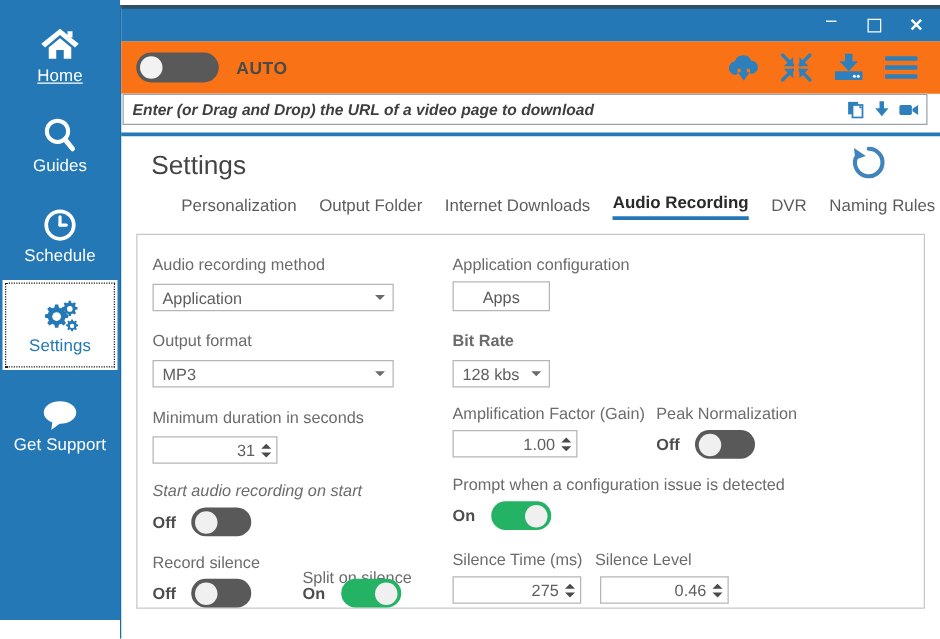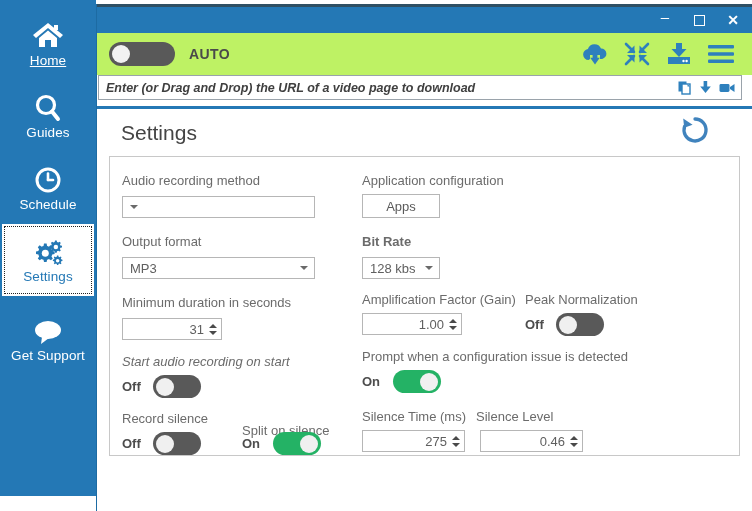--- a/index.html
+++ b/index.html
@@ -91,21 +91,21 @@
     width: 11px; height: 11px;
     border: 1.6px solid #ffffff;
   }
 
   
   .toolbar {
     height: 42px;
     display: flex;
     align-items: center;
     padding: 0 10px 0 12px;
-    background: #bef264;
+    background: #f97316;
   }
   .auto-toggle {
     width: 66px; height: 24px;
     border-radius: 12px;
     background: #595959;
     position: relative;
     cursor: pointer;
     flex: 0 0 auto;
   }
   .auto-toggle .knob {
@@ -473,30 +473,39 @@
 
       <div class="settings-title">Settings</div>
 
       <div class="reset-icon">
         <svg width="30" height="30" viewBox="0 0 30 30">
           <path d="M15 4 a11 11 0 1 1 -10.4 7.4" fill="none" stroke="#4083bd" stroke-width="3.3" stroke-linecap="round"></path>
           <path d="M3.2 3.4 L4.2 12.8 L12.6 9.8 Z" fill="#4083bd"></path>
         </svg>
       </div>
 
+      <div class="tabs">
+        <div class="tab">Personalization</div>
+        <div class="tab">Output Folder</div>
+        <div class="tab">Internet Downloads</div>
+        <div class="tab active">Audio Recording</div>
+        <div class="tab">DVR</div>
+        <div class="tab">Naming Rules</div>
+      </div>
 
       <div class="panel">
 
         <div class="col-left">
 
           <div class="row" style="top:16px;left:0;">
             <div class="fld-label">Audio recording method</div>
           </div>
           <div class="row" style="top:39px;left:0;width:193px;">
             <div class="combo">
+              <span class="cval">Application</span>
               <span class="caret"></span>
             </div>
           </div>
 
           <div class="row" style="top:77px;left:0;">
             <div class="fld-label">Output format</div>
           </div>
           <div class="row" style="top:100px;left:0;width:193px;">
             <div class="combo">
               <span class="cval">MP3</span>

